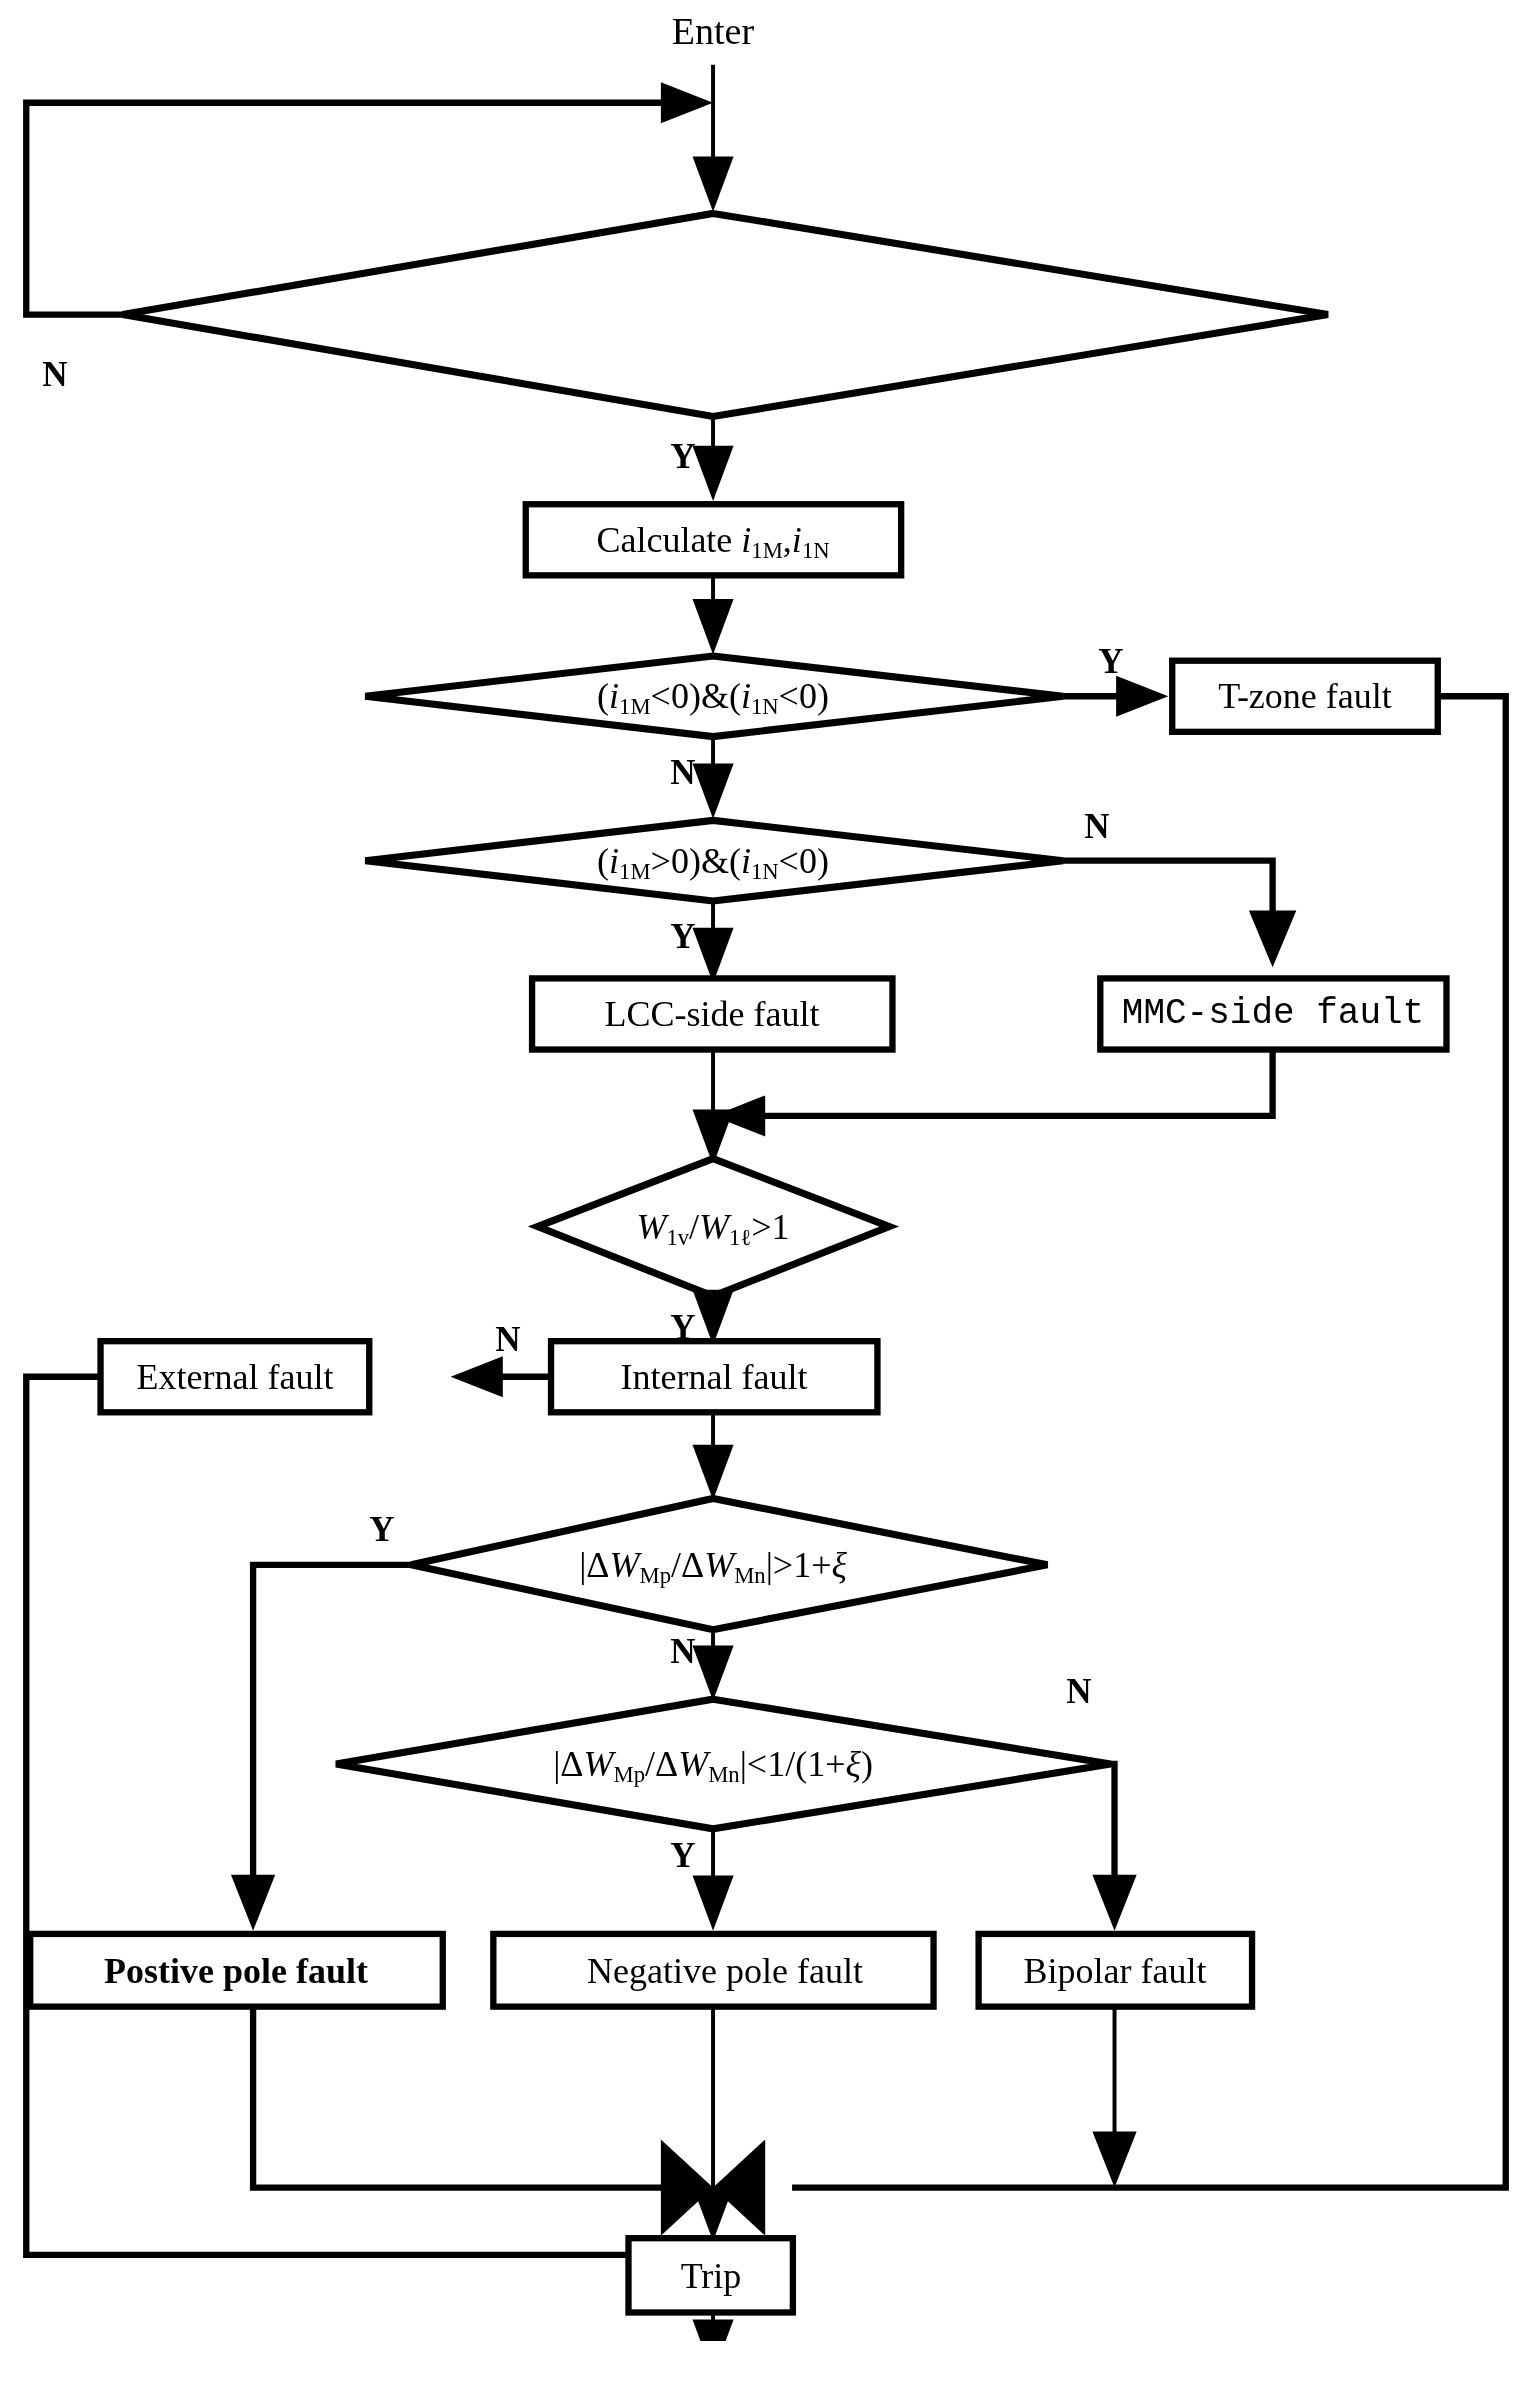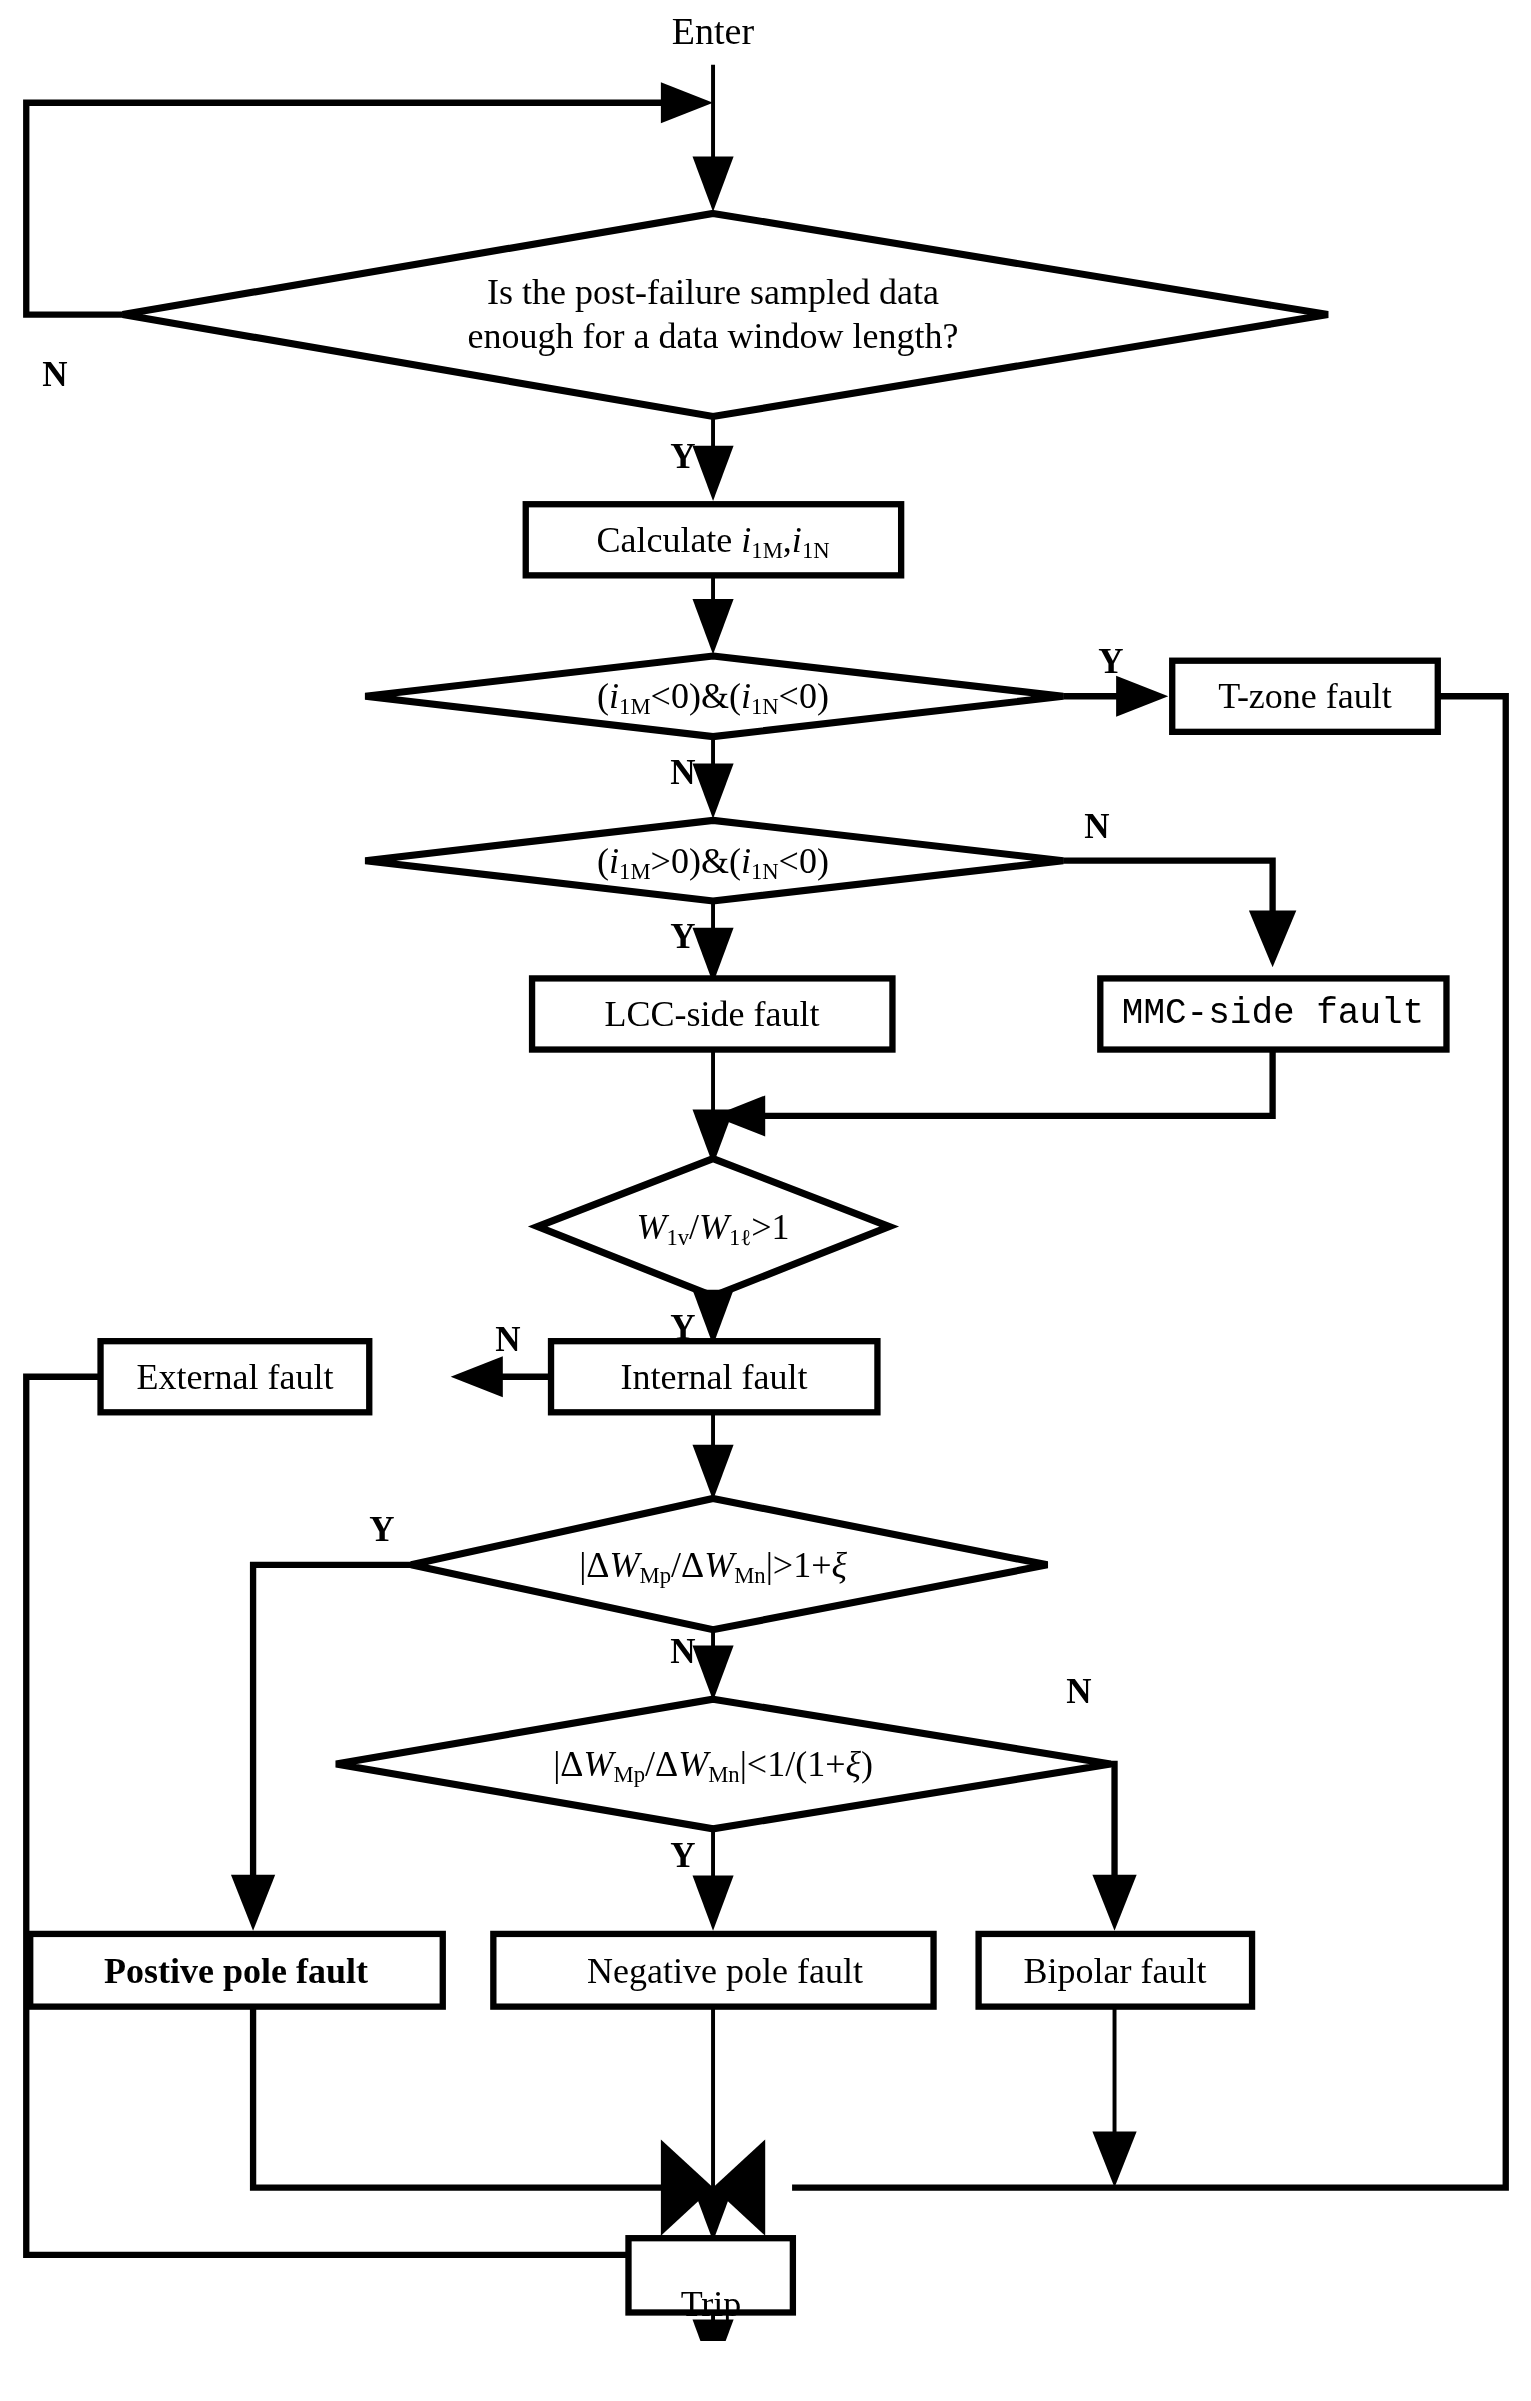--- a/index.html
+++ b/index.html
@@ -173,24 +173,20 @@
 
     <g>
       <line class="lnt" x1="902" y1="2926" x2="902" y2="2962"></line>
       <polygon class="ah" points="902,3005 876,2935 928,2935"></polygon>
     </g>
 
   </svg>
 
   <div class="lbl cap" style="left:713px;top:32px;">Enter</div>
 
-  <div class="lbl node-text two" style="left:713px;top:315px;">
-    <span>Is the post-failure sampled data</span><br>
-    <span>enough for a data window length?</span>
-  </div>
 
   <div class="lbl yn" style="left:55px;top:375px;">N</div>
   <div class="lbl yn" style="left:683px;top:457px;">Y</div>
 
   <div class="lbl node-text" style="left:713px;top:540px;">Calculate <i class="v">i</i><sub>1M</sub>,<i class="v">i</i><sub>1N</sub></div>
 
   <div class="lbl node-text" style="left:713px;top:696px;">(<i class="v">i</i><sub>1M</sub>&lt;0)&amp;(<i class="v">i</i><sub>1N</sub>&lt;0)</div>
 
   <div class="lbl yn" style="left:1111px;top:662px;">Y</div>
   <div class="lbl yn" style="left:683px;top:773px;">N</div>
@@ -221,17 +217,17 @@
 
   <div class="lbl node-text" style="left:713px;top:1764px;">|Δ<i class="ital">W</i><sub>Mp</sub>/Δ<i class="ital">W</i><sub>Mn</sub>|&lt;1/(1+<i class="ital">ξ</i>)</div>
 
   <div class="lbl yn" style="left:1079px;top:1692px;">N</div>
   <div class="lbl yn" style="left:683px;top:1856px;">Y</div>
 
   <div class="lbl node-text" style="left:236px;top:1971px;font-weight:bold;">Postive pole fault</div>
   <div class="lbl node-text" style="left:713px;top:1971px;margin-left:12px;">Negative pole fault</div>
   <div class="lbl node-text" style="left:1115px;top:1971px;">Bipolar fault</div>
 
-  <div class="lbl node-text" style="left:711px;top:2276px;margin-top:28px;">Trip</div>
+  <div class="lbl node-text" style="left:711px;top:2276px;">Trip</div>
 
 
 </div>
 
 
 </body></html>

